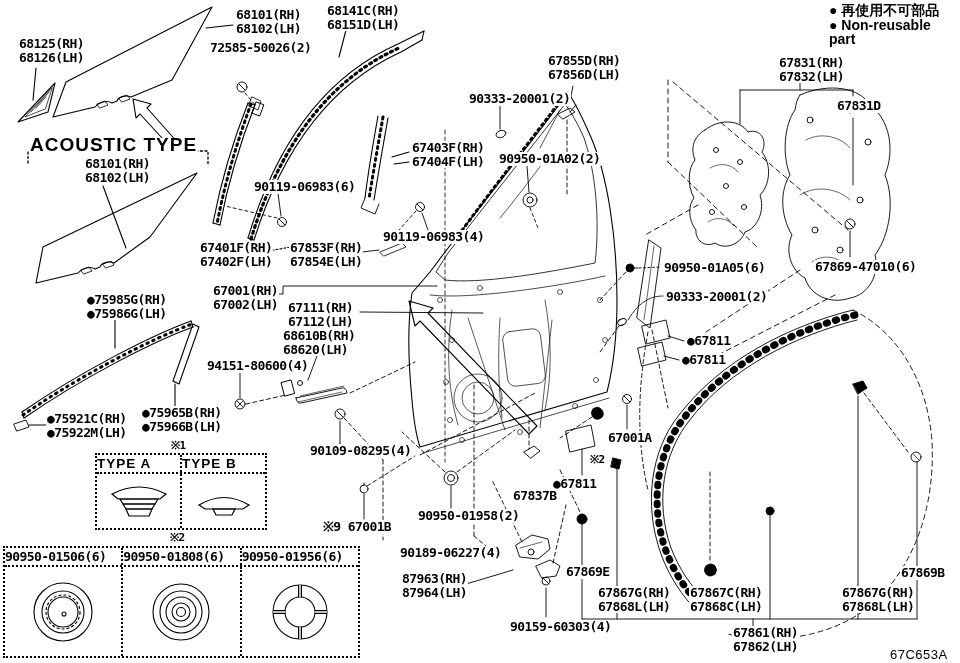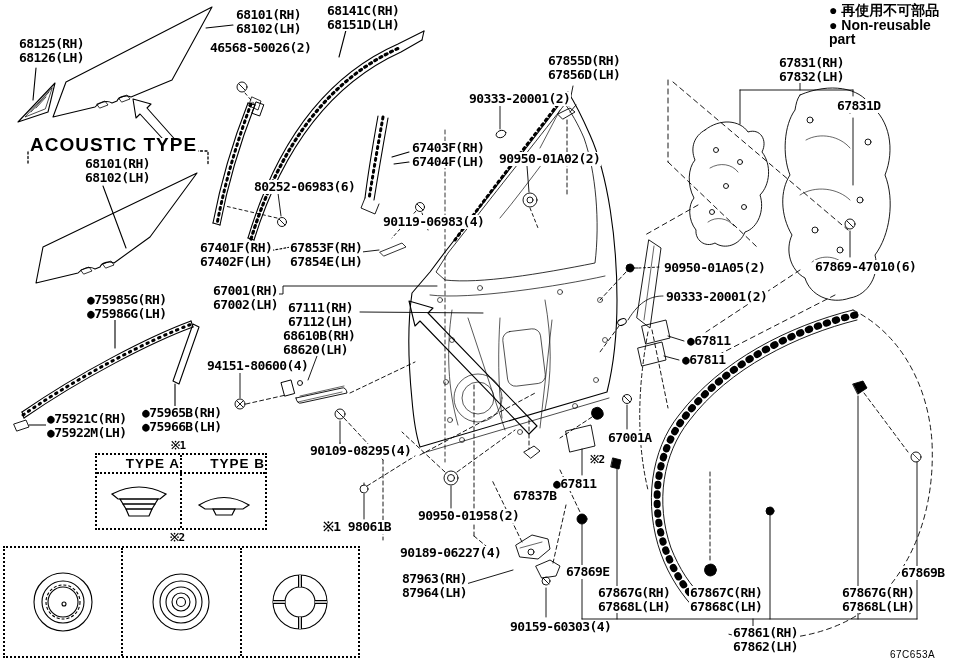--- a/index.html
+++ b/index.html
@@ -4,24 +4,24 @@
 <style>
   html,body{margin:0;padding:0;background:#fff;}
   .stage{position:relative;width:960px;height:663px;background:#fff;overflow:hidden;
          font-family:"DejaVu Sans Mono",monospace;color:#000;}
   svg.art{position:absolute;left:0;top:0;z-index:1;}
   .lbl{position:absolute;z-index:3;font:700 13px/13.5px "DejaVu Sans Mono",monospace;
        letter-spacing:-0.6px;white-space:pre-line;background:#fff;padding:0 1px;}
   .lbl.sm{font-size:11px;line-height:11px;}
   .lbl.sans{font-family:"Liberation Sans",sans-serif;font-weight:700;letter-spacing:1px;font-size:19px;}
   .lbl.legend{font-family:"Liberation Sans",sans-serif;font-weight:700;letter-spacing:0;font-size:14px;line-height:14px;}
-  .lbl.fig{font-family:"Liberation Sans",sans-serif;font-weight:400;letter-spacing:.5px;font-size:10px;}
+  .lbl.fig{font-family:"Liberation Sans",sans-serif;font-weight:400;letter-spacing:.5px;font-size:13px;}
   .tbl{position:absolute;z-index:3;border:2px dotted #000;background:#fff;display:flex;flex-direction:column;}
   .tbl .hd{display:flex;border-bottom:2px dotted #000;}
-  .tbl .hd div{flex:1;text-align:right;font:700 13px/17px "DejaVu Sans Mono",monospace;letter-spacing:-0.6px;}
+  .tbl .hd div{flex:1;text-align:left;font:700 13px/17px "DejaVu Sans Mono",monospace;letter-spacing:-0.6px;}
   .tbl .bd{display:flex;flex:1;}
   .tbl .cell{flex:1;display:flex;align-items:center;justify-content:center;}
   .tbl .hd div + div, .tbl .bd .cell + .cell{border-left:2px dotted #000;}
   .type-hd div{font-family:"Liberation Sans",sans-serif !important;letter-spacing:1px !important;font-size:13.5px !important;}
 </style>
 </head>
 <body>
 
 <div class="stage">
 
@@ -290,69 +290,69 @@
   </g>
 </svg>
 
 <div class="lbl legend" style="left:828px;top:3px">● 再使用不可部品</div>
 <div class="lbl legend" style="left:828px;top:18px">● Non-reusable part</div>
 
 <div class="lbl" style="left:18px;top:37px">68125(RH)
 68126(LH)</div>
 <div class="lbl" style="left:235px;top:8px">68101(RH)
 68102(LH)</div>
-<div class="lbl" style="left:209px;top:41px">46568-50026(2)</div>
+<div class="lbl" style="left:209px;top:41px">72585-50026(2)</div>
 <div class="lbl" style="left:326px;top:4px">68141C(RH)
 68151D(LH)</div>
 <div class="lbl" style="left:547px;top:54px">67855D(RH)
 67856D(LH)</div>
 <div class="lbl" style="left:468px;top:92px">90333-20001(2)</div>
 <div class="lbl" style="left:778px;top:56px">67831(RH)
 67832(LH)</div>
 <div class="lbl" style="left:836px;top:99px">67831D</div>
 
 <div class="lbl sans" style="left:29px;top:138px">ACOUSTIC TYPE</div>
 <div class="lbl" style="left:84px;top:157px">68101(RH)
 68102(LH)</div>
 
 <div class="lbl" style="left:411px;top:141px">67403F(RH)
 67404F(LH)</div>
 <div class="lbl" style="left:498px;top:152px">90950-01A02(2)</div>
-<div class="lbl" style="left:253px;top:180px">80252-06983(6)</div>
+<div class="lbl" style="left:253px;top:180px">90119-06983(6)</div>
 <div class="lbl" style="left:199px;top:241px">67401F(RH)
 67402F(LH)</div>
 <div class="lbl" style="left:289px;top:241px">67853F(RH)
 67854E(LH)</div>
-<div class="lbl" style="left:382px;top:215px">90119-06983(4)</div>
+<div class="lbl" style="left:382px;top:230px">90119-06983(4)</div>
 <div class="lbl" style="left:212px;top:284px">67001(RH)
 67002(LH)</div>
 <div class="lbl" style="left:287px;top:301px">67111(RH)
 67112(LH)</div>
 <div class="lbl" style="left:282px;top:329px">68610B(RH)
 68620(LH)</div>
 <div class="lbl" style="left:206px;top:359px">94151-80600(4)</div>
 
 <div class="lbl" style="left:86px;top:293px">●75985G(RH)
 ●75986G(LH)</div>
 <div class="lbl" style="left:46px;top:412px">●75921C(RH)
 ●75922M(LH)</div>
 <div class="lbl" style="left:141px;top:406px">●75965B(RH)
 ●75966B(LH)</div>
 
 <div class="lbl sm" style="left:170px;top:440px">※1</div>
 <div class="lbl sm" style="left:169px;top:532px">※2</div>
 
-<div class="lbl" style="left:663px;top:261px">90950-01A05(2)</div>
+<div class="lbl" style="left:663px;top:261px">90950-01A05(6)</div>
 <div class="lbl" style="left:665px;top:290px">90333-20001(2)</div>
 <div class="lbl" style="left:814px;top:260px">67869-47010(6)</div>
 <div class="lbl" style="left:686px;top:334px">●67811</div>
 <div class="lbl" style="left:681px;top:353px">●67811</div>
 
 <div class="lbl" style="left:309px;top:444px">90109-08295(4)</div>
-<div class="lbl" style="left:322px;top:520px">※1 98061B</div>
+<div class="lbl" style="left:322px;top:520px">※9 67001B</div>
 <div class="lbl" style="left:417px;top:509px">90950-01958(2)</div>
 <div class="lbl" style="left:512px;top:489px">67837B</div>
 <div class="lbl" style="left:552px;top:477px">●67811</div>
 <div class="lbl sm" style="left:589px;top:454px">※2</div>
 <div class="lbl" style="left:607px;top:431px">67001A</div>
 
 <div class="lbl" style="left:399px;top:546px">90189-06227(4)</div>
 <div class="lbl" style="left:401px;top:572px">87963(RH)
 87964(LH)</div>
 <div class="lbl" style="left:509px;top:620px">90159-60303(4)</div>
@@ -391,20 +391,25 @@
         <g stroke="#000" fill="none" stroke-width="1.2">
           <path d="M14,27 Q39,12 64,27 L58,31 L20,31 Z"></path>
           <path d="M28,31 L50,31 L47,37 L31,37 Z"></path>
         </g>
       </svg>
     </div>
   </div>
 </div>
 
 <div class="tbl" style="left:3px;top:546px;width:353px;height:108px">
+  <div class="hd">
+    <div>90950-01506(6)</div>
+    <div>90950-01808(6)</div>
+    <div>90950-01956(6)</div>
+  </div>
   <div class="bd">
     <div class="cell">
       <svg width="76" height="76" viewBox="0 0 76 76">
         <g stroke="#000" fill="none" stroke-width="1.1">
           <circle cx="38" cy="38" r="29"></circle>
               <circle cx="38" cy="38" r="21"></circle>
           <circle cx="38" cy="38" r="17" stroke-dasharray="3,2"></circle>
           <circle cx="38" cy="38" r="15"></circle>
               <circle cx="39" cy="40" r="2"></circle>
         </g>

